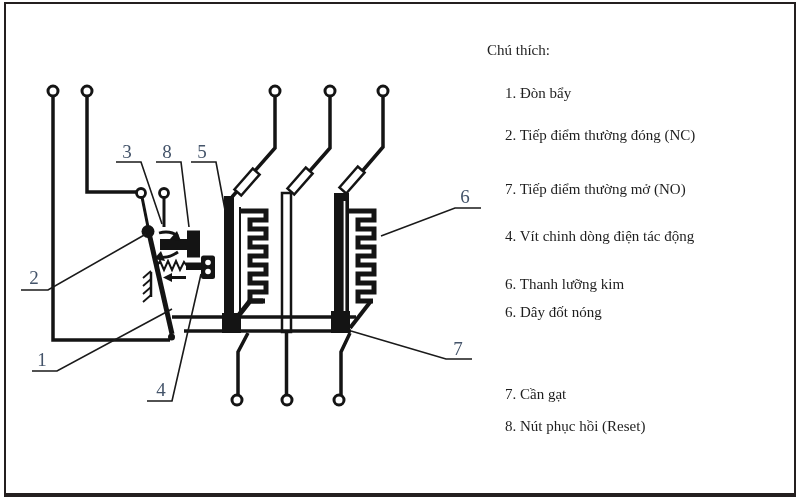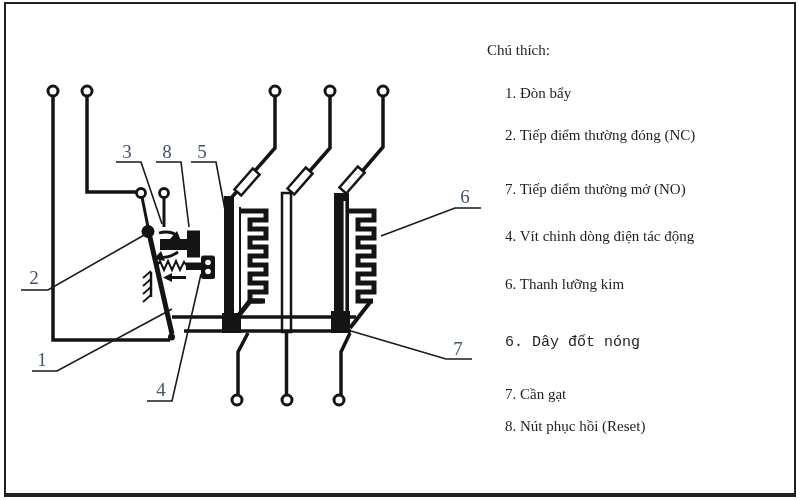--- a/index.html
+++ b/index.html
@@ -127,18 +127,18 @@
   </svg>
 
   <div>
     <div class="legend-line" style="left:487px;top:42px;">Chú thích:</div>
     <div class="legend-items">
       <div class="legend-line" style="top:85px;">1. Đòn bẩy</div>
       <div class="legend-line" style="top:127px;text-align:right;">2. Tiếp điểm thường đóng (NC)</div>
       <div class="legend-line" style="top:181px;">7. Tiếp điểm thường mở (NO)</div>
       <div class="legend-line" style="top:228px;">4. Vít chinh dòng điện tác động</div>
       <div class="legend-line" style="top:276px;">6. Thanh lưỡng kim</div>
-      <div class="legend-line" style="top:334px;font-family:Liberation Mono, monospace;">6. Dây đốt nóng</div>
+      <div class="legend-line" style="top:304px;">6. Dây đốt nóng</div>
       <div class="legend-line" style="top:386px;">7. Cần gạt</div>
       <div class="legend-line" style="top:418px;">8. Nút phục hồi (Reset)</div>
     </div>
   </div>
 </div>
 
 </body></html>

